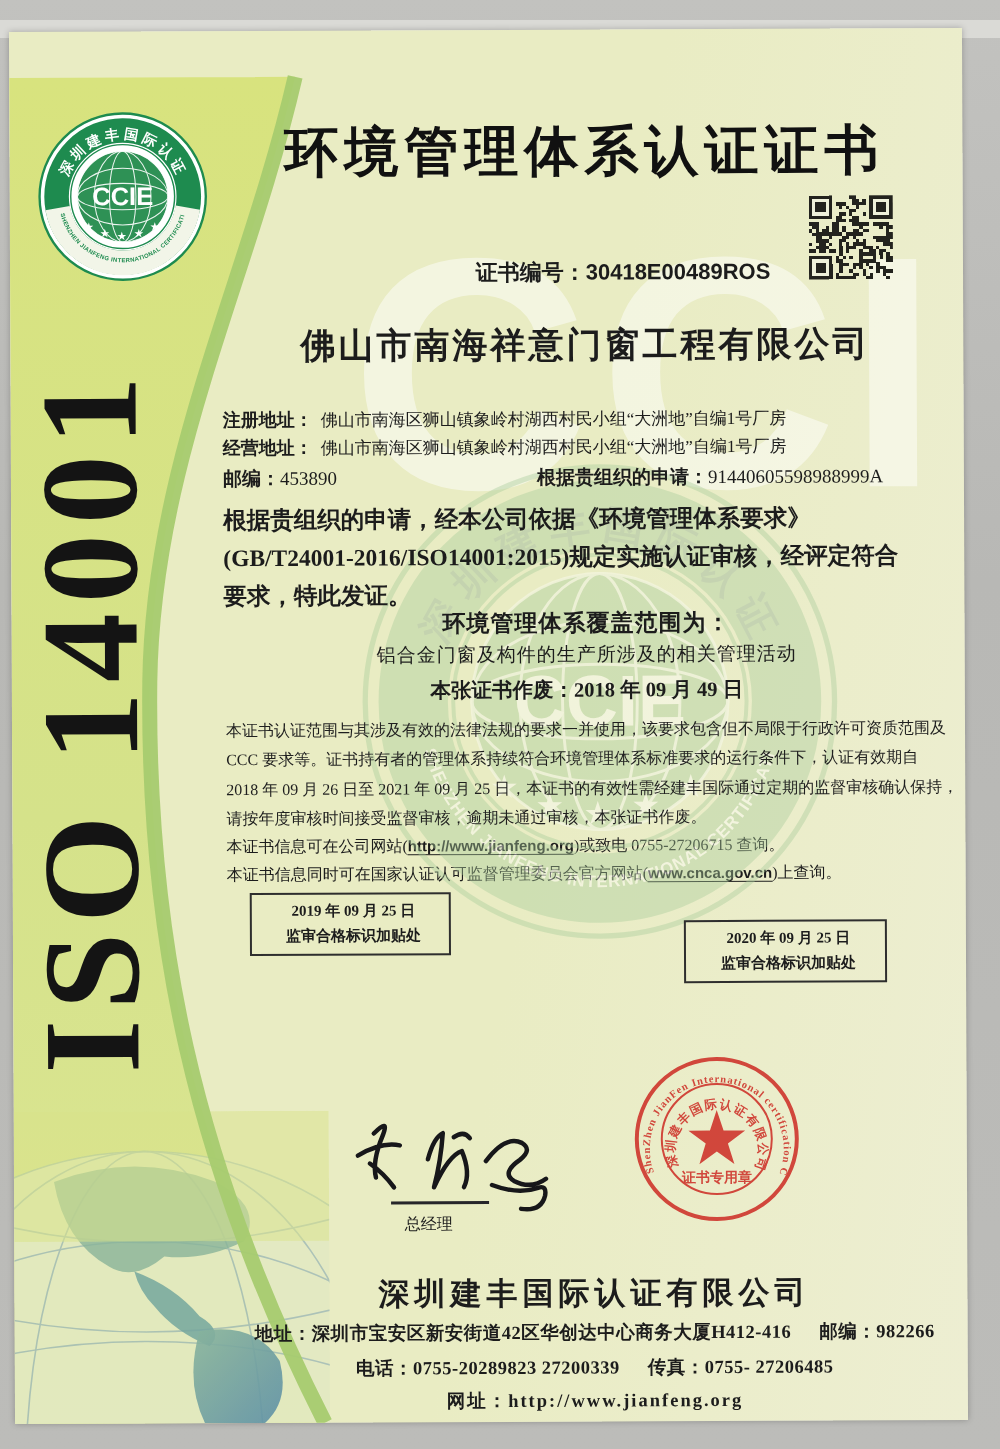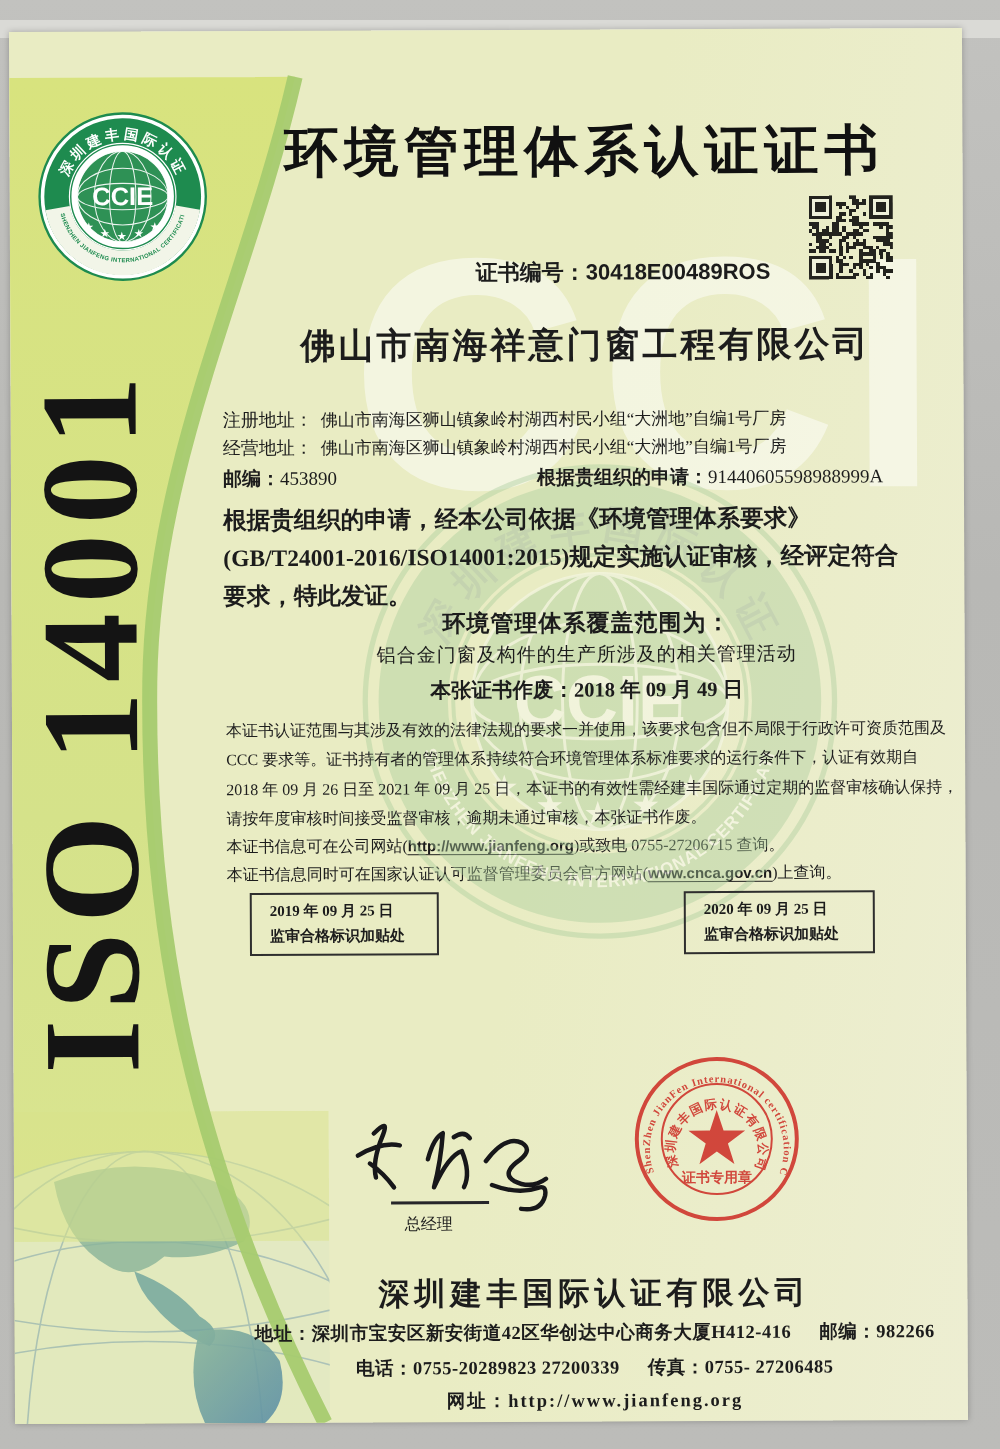--- a/index.html
+++ b/index.html
@@ -32,32 +32,32 @@
     font-weight:bold;font-size:138px;letter-spacing:10px;color:#141414;
     font-family:"Liberation Serif","DejaVu Serif",serif;white-space:nowrap;
   }
   
   .z{z-index:4;}
   .title{left:210px;top:86px;width:730px;font-size:54px;font-weight:bold;letter-spacing:6px;color:#111;white-space:nowrap;}
   .certno{left:333px;top:228px;width:560px;font-size:22px;font-weight:bold;font-family:"Liberation Sans","DejaVu Sans",sans-serif;}
   .certno .lbl{font-family:"Liberation Serif",serif;}
   .company{left:210px;top:294px;width:730px;font-size:35px;line-height:44px;font-weight:bold;letter-spacing:3px;white-space:nowrap;}
   .addr-row{left:212px;width:740px;height:22px;font-size:17px;white-space:nowrap;}
-  .addr-row .lbl{font-weight:normal;font-size:18px;margin-right:8px;margin-top:11px;}
+  .addr-row .lbl{font-weight:bold;font-size:18px;margin-right:8px;margin-top:11px;}
   .postal-row{left:212px;top:435px;width:740px;height:24px;font-size:19px;white-space:nowrap;}
   .postal-row .lbl{font-weight:bold;}
   .credit{position:absolute;left:314px;top:0;}
   .statement{left:212px;top:470px;width:735px;font-size:23.5px;line-height:38px;font-weight:bold;}
   .scope-head{left:210px;top:578px;width:730px;font-size:23px;font-weight:bold;letter-spacing:1px;}
   .scope-text{left:210px;top:612px;width:730px;font-size:19px;letter-spacing:1px;}
   .issue-date{left:210px;top:646px;width:730px;font-size:20.5px;font-weight:bold;}
   .fineprint{left:214px;top:685px;width:738px;font-size:16px;line-height:29.4px;color:#1f1f1f;}
   .weblines div{position:absolute;left:214px;width:738px;font-size:16px;}
   .url{border-bottom:1.5px solid #1f1f1f;font-family:"Liberation Sans","DejaVu Sans",sans-serif;font-weight:bold;font-size:15px;}
-  .sticker{border:2px solid #2e2e2e;width:167px;height:55px;padding:4px 0 0 18px;font-size:15px;font-weight:bold;line-height:25px;background:transparent;}
+  .sticker{border:2px solid #2e2e2e;width:167px;height:55px;padding:4px 12px 0 18px;font-size:15px;font-weight:bold;line-height:25px;background:transparent;text-align:center;}
   .sig-line{left:377px;top:1171px;width:98px;height:3px;background:#26262a;}
   .sig-role{left:357px;top:1184px;width:115px;font-size:16px;}
   .issuer-name{left:210px;top:1243px;width:740px;font-size:31px;font-weight:bold;letter-spacing:5px;white-space:nowrap;}
   .foot{left:140px;width:880px;font-size:18.5px;font-weight:bold;white-space:nowrap;letter-spacing:.5px;}
   .foot .sep{display:inline-block;width:28px;}
   .qr{position:absolute;left:799px;top:167px;width:84px;height:84px;z-index:4;}
 </style>
 </head>
 <body>
 
@@ -433,21 +433,21 @@
     </div>
     <div style="top:834px;">
       <span>本证书信息同时可在国家认证认可监督管理委员会官方网站(</span><span class="url">www.cnca.gov.cn</span><span>)上查询。</span>
     </div>
   </div>
 
   <div class="abs z sticker" style="left:237px;top:862px;">
     <div>2019 年 09 月 25 日</div>
     <div>监审合格标识加贴处</div>
   </div>
-  <div class="abs z sticker" style="left:671px;top:862px;width:169px;">
+  <div class="abs z sticker" style="left:671px;top:891px;width:169px;">
     <div>2020 年 09 月 25 日</div>
     <div>监审合格标识加贴处</div>
   </div>
 
   <svg class="abs z" style="left:330px;top:1075px;" width="210" height="110" viewBox="0 0 210 110" fill="none" stroke="#17171a" stroke-width="4.5" stroke-linecap="round" stroke-linejoin="round">
     <path d="M30,28 q16,-16 9,2 q-11,26 -7,42 M14,50 q24,-14 42,-10 M26,58 q14,10 24,24"></path>
     <path d="M84,54 q6,-22 15,-26 q-2,28 -9,54 q15,-32 28,-36 q9,22 2,36 M110,32 q10,-7 16,1"></path>
     <path d="M142,56 q20,-26 36,-18 q11,7 -2,17 q-19,13 -6,21 q17,9 32,-2 M148,80 q26,10 46,3 q9,-3 7,8 q-4,16 -24,13"></path>
   </svg>
   <div class="abs z sig-line"></div>

